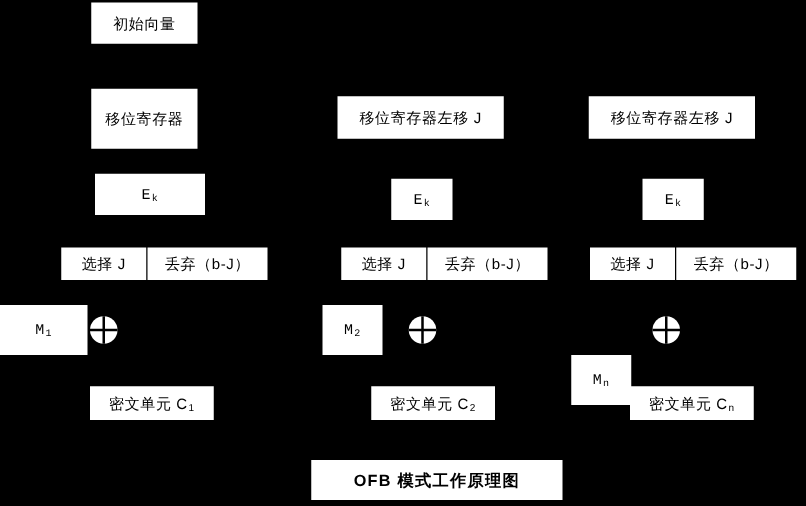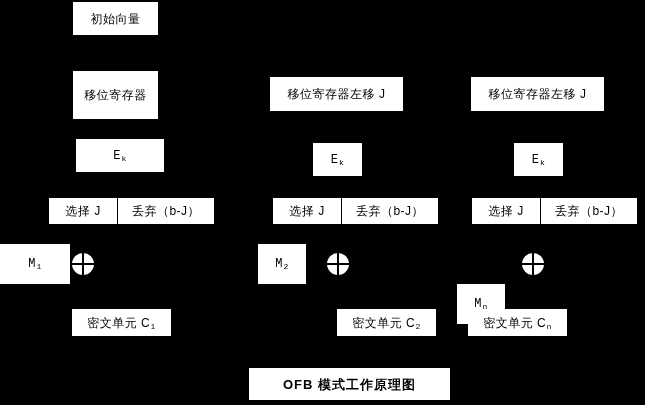--- a/index.html
+++ b/index.html
@@ -120,21 +120,21 @@
   <div class="node" style="left:342px; top:198px; width:96px; height:26px;">
     <span>丢弃（b-J）</span>
   </div>
 
   <div class="node mono-label" style="left:258px; top:244px; width:48px; height:40px;text-align:center;">
     <span><span>M</span><sub>2</sub></span>
   </div>
 
   <div class="xor" style="left:327px; top:253px;"></div>
 
-  <div class="node" style="left:297px; top:309px; width:99px; height:27px;margin-left:40px;">
+  <div class="node" style="left:297px; top:309px; width:99px; height:27px;">
     <span><span>密文单元 C</span><sub>2</sub></span>
   </div>
 
   <div class="node" style="left:471px; top:77px; width:133px; height:34px;">
     <span>移位寄存器左移 J</span>
   </div>
 
   <div class="node mono-label" style="left:514px; top:143px; width:49px; height:33px;">
     <span><span>E</span><sub>k</sub></span>
   </div>
@@ -145,21 +145,21 @@
   <div class="node" style="left:541px; top:198px; width:96px; height:26px;">
     <span>丢弃（b-J）</span>
   </div>
 
   <div class="node mono-label" style="left:457px; top:244px; width:48px; height:40px;margin-top:40px;">
     <span><span>M</span><sub>n</sub></span>
   </div>
 
   <div class="xor" style="left:522px; top:253px;"></div>
 
-  <div class="node" style="left:468px; top:309px; width:99px; height:27px;">
+  <div class="node" style="left:504px; top:309px; width:99px; height:27px;">
     <span><span>密文单元 C</span><sub>n</sub></span>
   </div>
 
   <div class="node title-node" style="left:249px; top:368px; width:201px; height:32px;">
     <span>OFB 模式工作原理图</span>
   </div>
 
 </div>
 
 </body></html>

